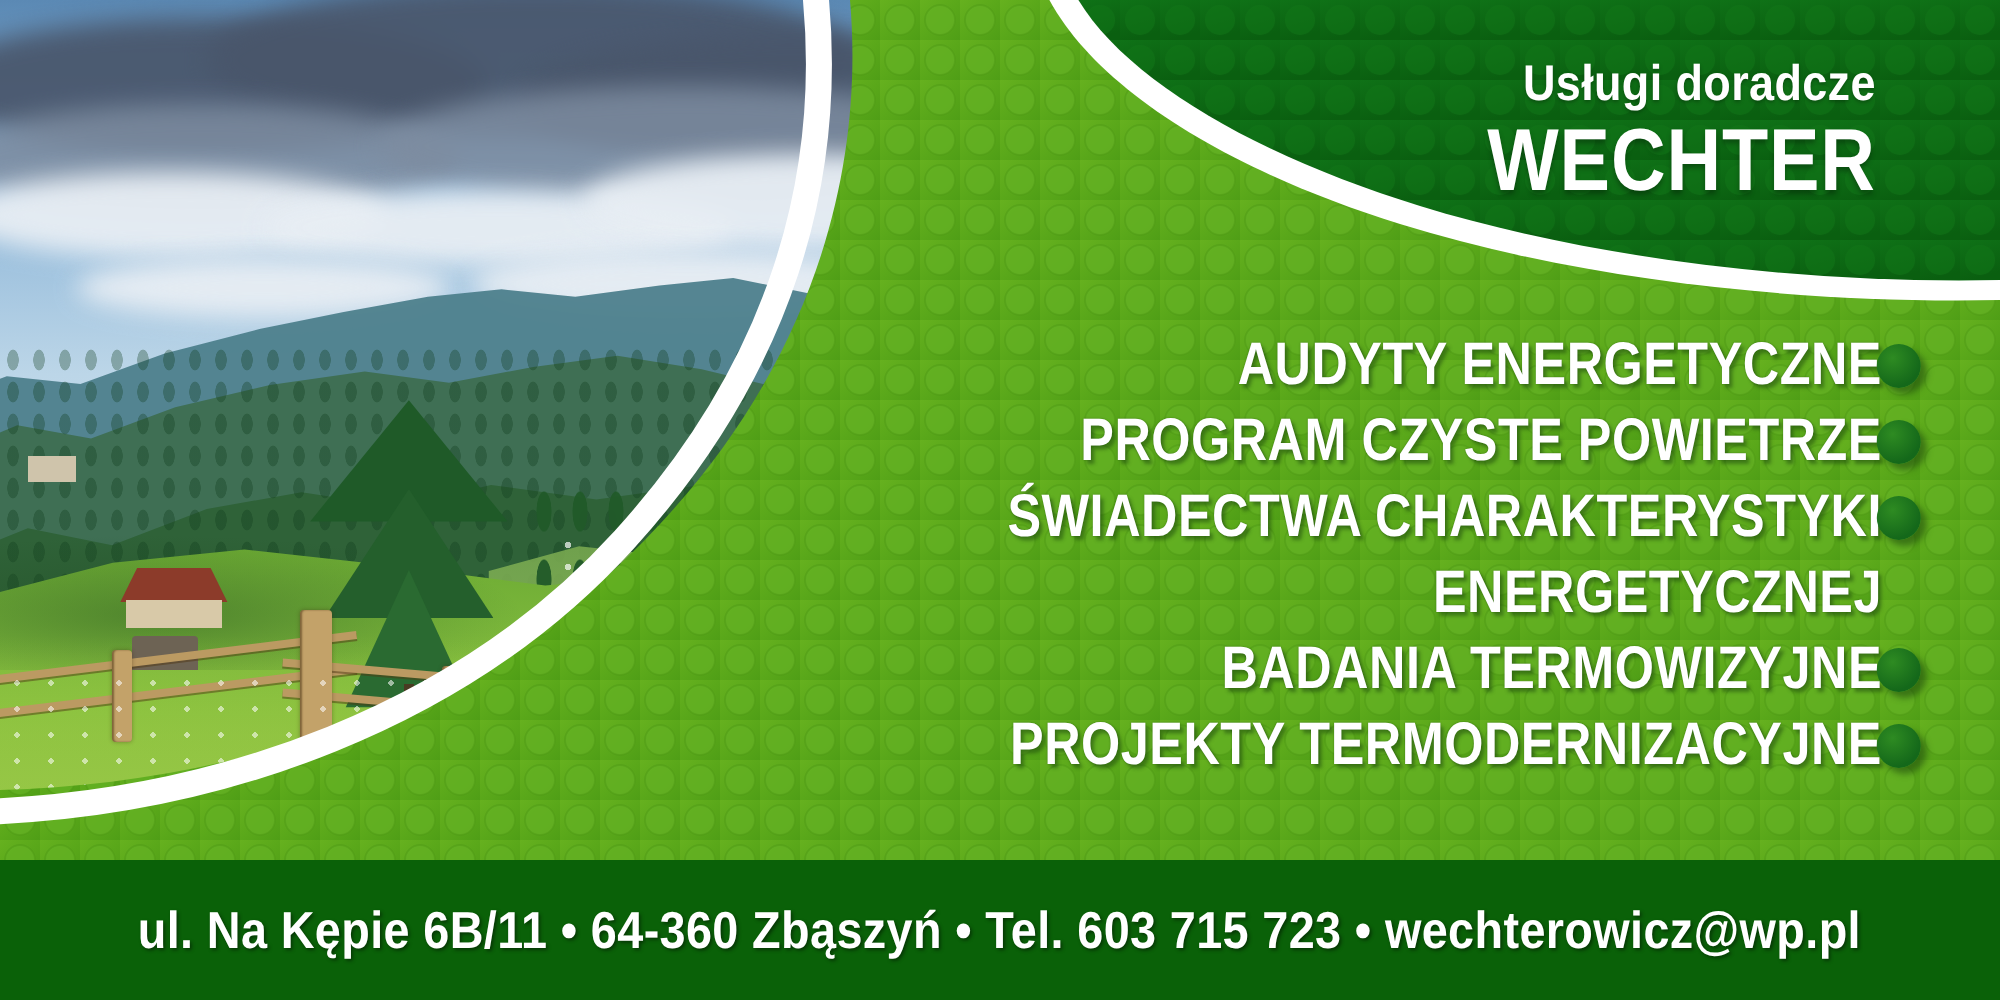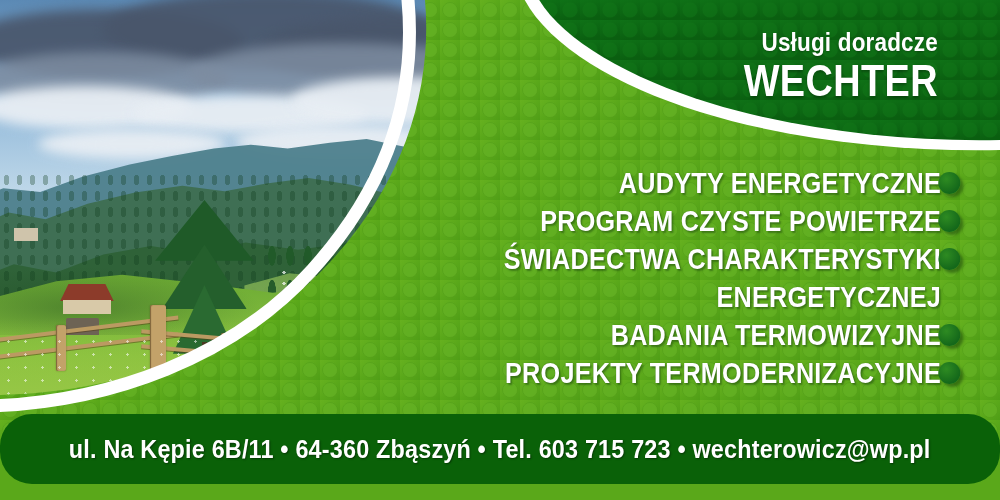--- a/index.html
+++ b/index.html
@@ -142,24 +142,24 @@
     position:absolute;right:-21px;top:8px;width:22px;height:22px;
     border-radius:50%;
     background:radial-gradient(circle at 36% 32%,#2e8b22,#14681a 70%);
     box-shadow:3px 3px 3px rgba(20,60,10,.5);
     transform:scaleX(1.19);
     z-index:6;
   }
 
   
   #bottombar{
-    position:absolute;left:0;bottom:16px;width:1000px;height:70px;
+    position:absolute;left:0;bottom:0;width:1000px;height:70px;
     background:#0a6108;
     z-index:7;
-    display:flex;align-items:center;justify-content:center;border-radius:32px;
+    display:flex;align-items:center;justify-content:center;
   }
   #contact{
     color:#fff;font-weight:700;font-size:26px;letter-spacing:.2px;
     transform:scaleX(.9);
     text-shadow:1px 1px 2px rgba(0,0,0,.45);
     white-space:nowrap;
   }
 </style>
 </head>
 <body>

